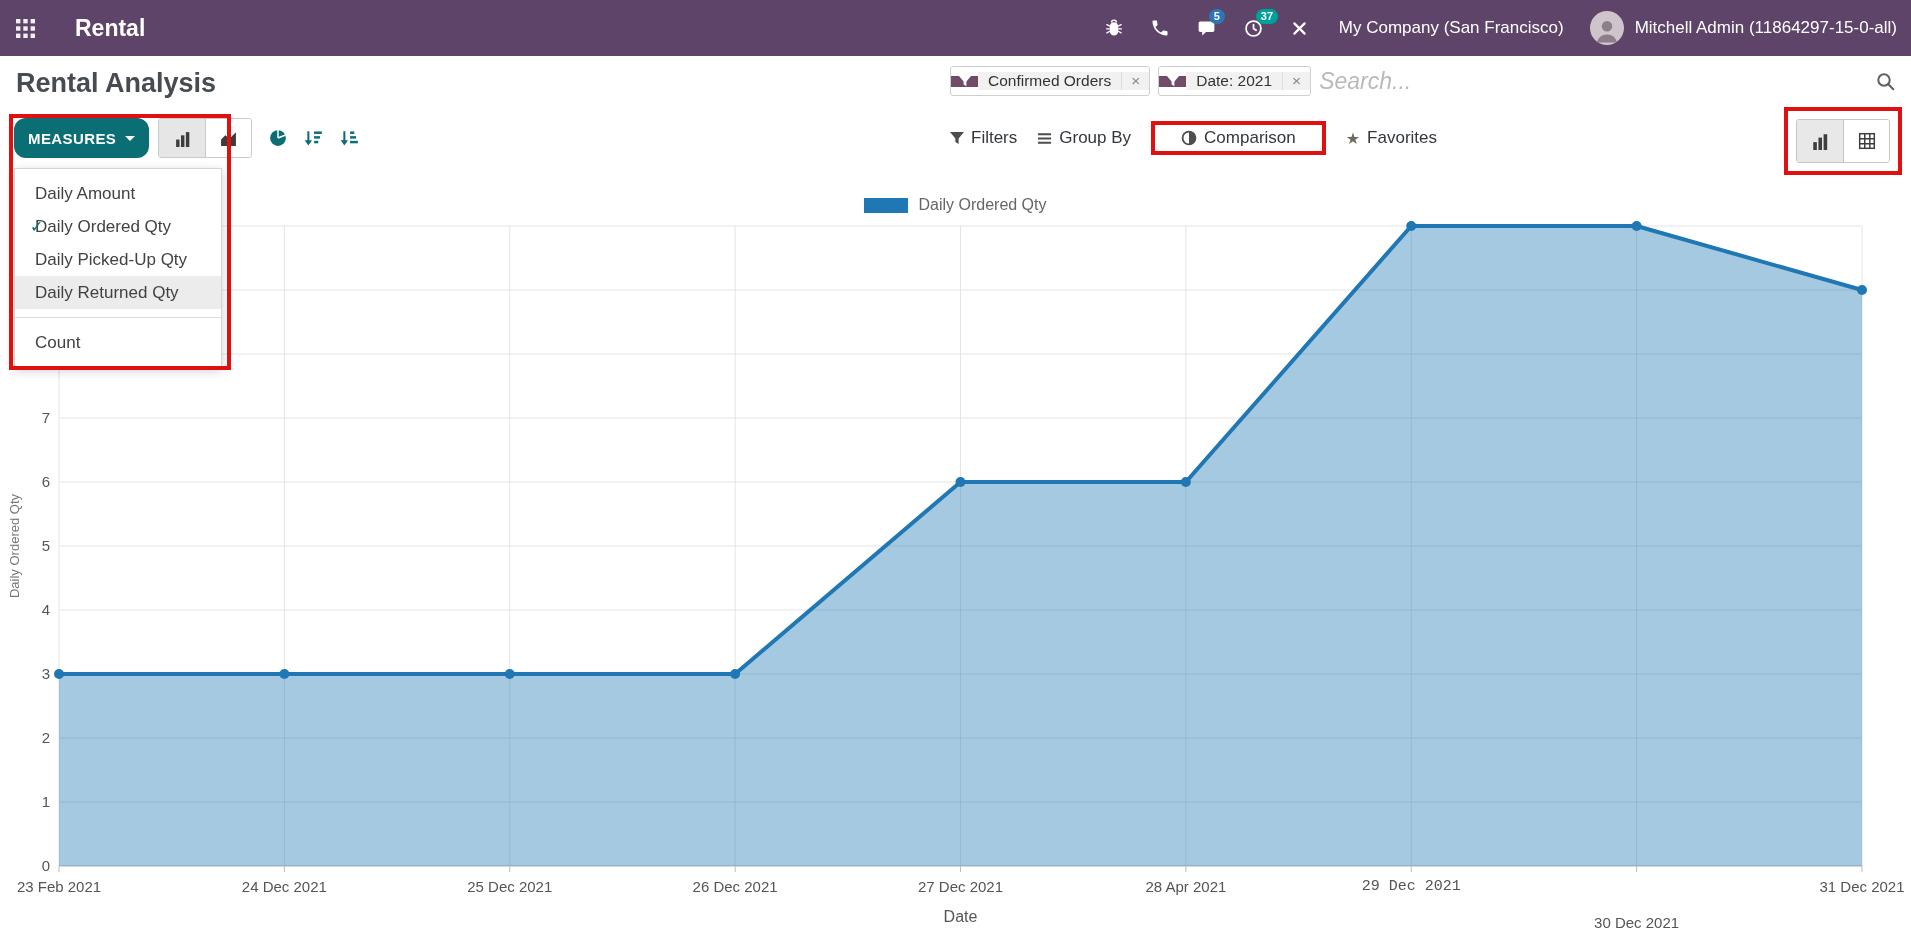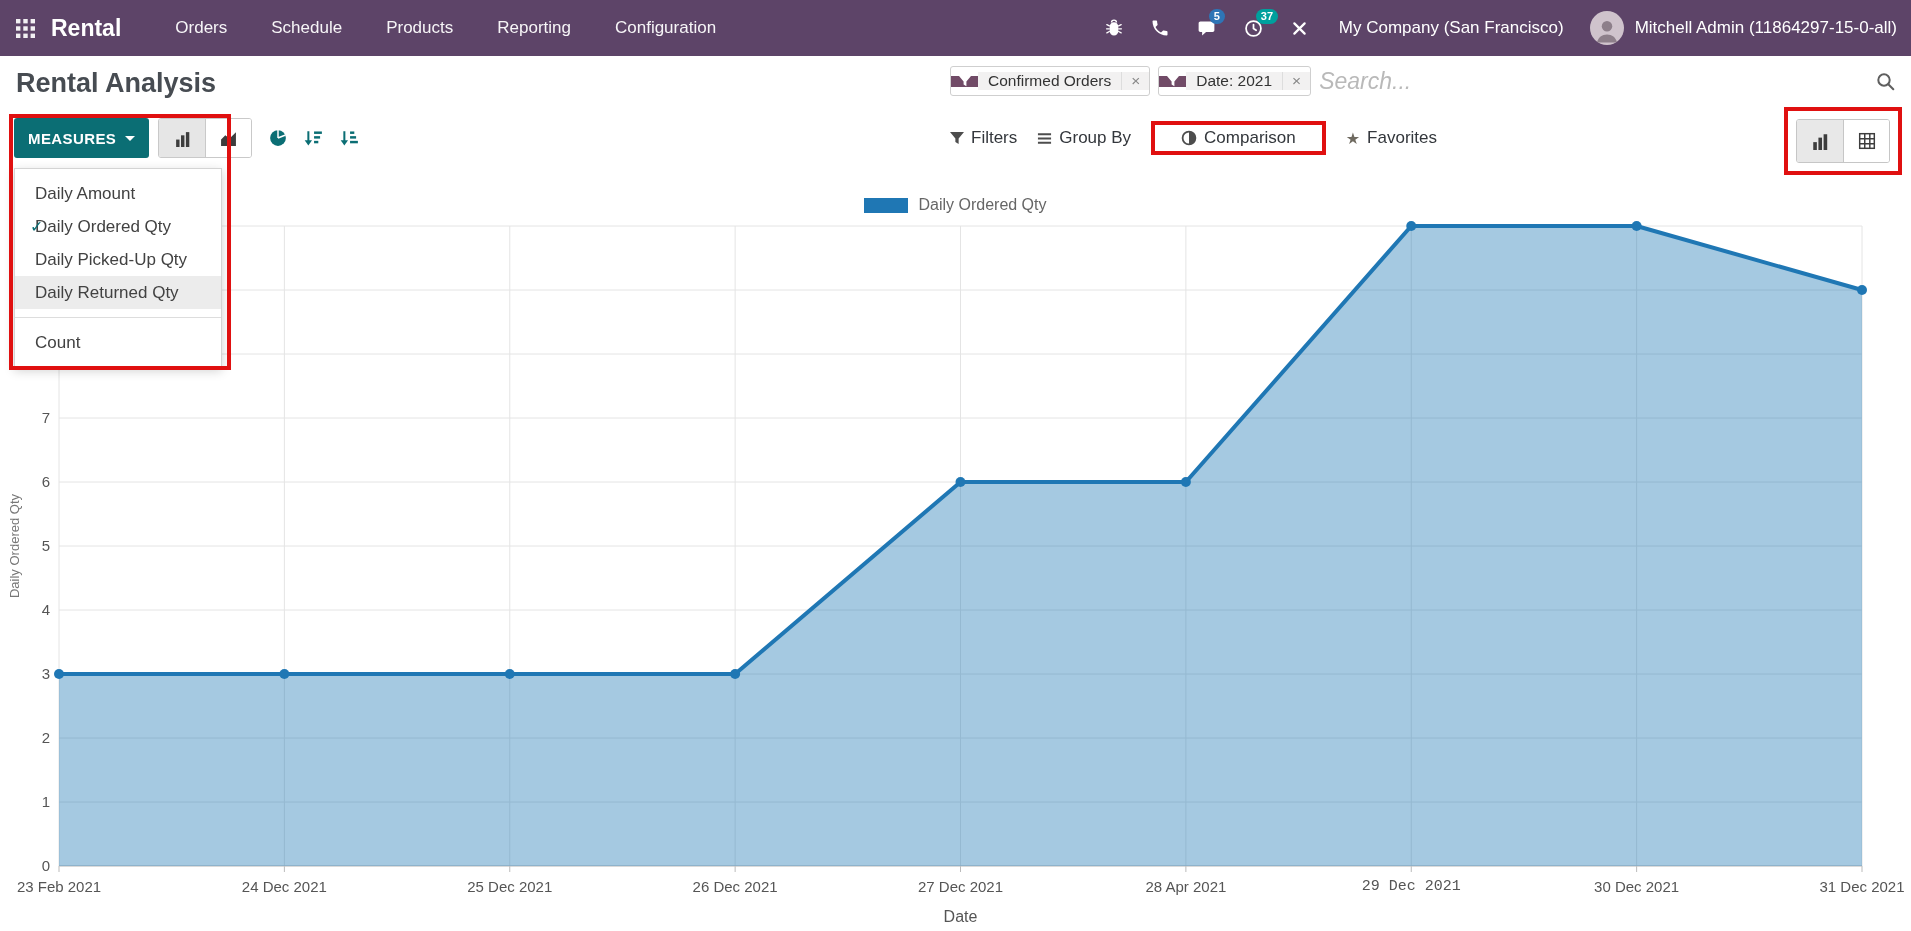--- a/index.html
+++ b/index.html
@@ -2,21 +2,21 @@
 <html style="--red: #e01010; --primary: #0b6e74; --navbar: #5d4468; --facet: #714B67;"><head>
 <meta charset="utf-8">
 <style>
   :root{ --red:#e01010; --primary:#0b6e74; --navbar:#5d4468; --facet:#714B67; }
   *{ box-sizing:border-box; margin:0; padding:0; }
   body{ font-family:"Liberation Sans",sans-serif; background:#fff; }
   #app{ position:relative; width:1911px; height:931px; overflow:hidden; background:#fff; }
 
   
   .navbar{ position:absolute; top:0; left:0; width:100%; height:56px; background:var(--navbar);
-           display:flex; align-items:center; color:#fff; z-index:100; }
+           display:flex; align-items:center; color:#fff; z-index:100;gap:24px; }
   .apps-icon{ margin-left:16px; cursor:pointer; display:flex; }
   .brand{ margin-left:16px; font-size:23px; font-weight:bold; cursor:pointer; }
   .nav-menu{ display:flex; gap:44px; margin-left:54px; font-size:17px; }
   .nav-menu span{ cursor:pointer; color:rgba(255,255,255,.95); }
   .nav-right{ margin-left:auto; display:flex; align-items:center; padding-right:14px; }
   .nav-ic{ position:relative; margin-left:26px; cursor:pointer; display:flex; align-items:center; }
   .badge{ position:absolute; top:-9px; left:13px; border-radius:9px; font-size:11px; padding:1px 5px;
           color:#fff; font-weight:bold; line-height:13px; }
   .badge-blue{ background:#2E75B6; } .badge-teal{ background:#00A09D; }
   .company{ margin-left:30px; font-size:17px; cursor:pointer; white-space:nowrap; }
@@ -34,21 +34,21 @@
   .facet-lab{ background:#f2f1f1; display:flex; align-items:center; padding:0 10px; color:#333; white-space:nowrap; }
   .facet-x{ background:#f2f1f1; display:flex; align-items:center; padding:0 9px; color:#888;
             border-left:1px solid #ddd; cursor:pointer; }
   .search-input{ flex:1; border:none; outline:none; font-size:23px; color:#be185d; min-width:60px; background:transparent;font-style:italic; }
   .search-input::placeholder{ color:#b9b9b9; }
   .search-mag{ flex:none; display:flex; cursor:pointer; }
 
   
   .ctrl-row{ position:absolute; left:14px; top:118px; display:flex; align-items:center; height:40px; z-index:10; }
   .btn-measures{ height:40px; background:var(--primary); color:#fff; font-size:15px; font-weight:bold;
-                 letter-spacing:.4px; border:none; border-radius:3px; padding:0 14px;
+                 letter-spacing:.4px; border:none; border-radius:12px; padding:0 14px;
                  display:flex; align-items:center; gap:9px; cursor:pointer; }
   .caret{ width:0; height:0; border-left:5px solid transparent; border-right:5px solid transparent;
           border-top:5px solid #fff; }
   .chart-type-group{ display:flex; border:1px solid #c9c9c9; border-radius:3px; margin-left:9px; overflow:hidden; }
   .ct-btn{ width:46px; height:38px; display:flex; align-items:center; justify-content:center;
            background:#fff; cursor:pointer; }
   .ct-btn + .ct-btn{ border-left:1px solid #c9c9c9; }
   .ct-btn.active{ background:#e6e6e6; }
   .icon-btn{ margin-left:17px; cursor:pointer; display:flex; align-items:center; }
 
@@ -105,27 +105,20 @@
         <rect x="0" y="7.3" width="4.4" height="4.4"></rect>
             <rect x="7.3" y="7.3" width="4.4" height="4.4"></rect>
             <rect x="14.6" y="7.3" width="4.4" height="4.4"></rect>
         <rect x="0" y="14.6" width="4.4" height="4.4"></rect>
             <rect x="7.3" y="14.6" width="4.4" height="4.4"></rect>
             <rect x="14.6" y="14.6" width="4.4" height="4.4"></rect>
       </g>
         </svg>
     </span>
     <span class="brand">Rental</span>
-    <nav class="nav-menu">
-      <span>Orders</span>
-      <span>Schedule</span>
-      <span>Products</span>
-      <span>Reporting</span>
-      <span>Configuration</span>
-    </nav>
     <div class="nav-right">
       <span class="nav-ic">
         <svg width="20" height="20" viewBox="0 0 24 24">
           <path fill="#fff" d="M12 5.2c-2.9 0-5.2 2.3-5.2 5.4v5c0 3 2.3 5.4 5.2 5.4s5.2-2.4 5.2-5.4v-5c0-3.1-2.3-5.4-5.2-5.4z"></path>
           <path d="M9 5.4C9 3.8 10.3 2.5 12 2.5s3 1.3 3 2.9" fill="none" stroke="#fff" stroke-width="1.6"></path>
           <g stroke="#fff" stroke-width="1.6" stroke-linecap="round">
             <path d="M6.4 9.5L3.4 8M6.4 13H3.1M6.4 16.2l-3 1.6M17.6 9.5l3-1.5M17.6 13h3.3M17.6 16.2l3 1.6"></path>
           </g>
         </svg>
       </span>
@@ -369,15 +362,15 @@
     <div class="ytick" style="top: 345px;">8</div>
     <div class="ytick" style="top: 281px;">9</div>
     <div class="ytick" style="top: 217px;">10</div>
     <div class="xtick" style="left: 59px;">23 Feb 2021</div>
     <div class="xtick" style="left: 284.375px;">24 Dec 2021</div>
     <div class="xtick" style="left: 509.75px;">25 Dec 2021</div>
     <div class="xtick" style="left: 735.125px;">26 Dec 2021</div>
     <div class="xtick" style="left: 960.5px;">27 Dec 2021</div>
     <div class="xtick" style="left: 1185.88px;">28 Apr 2021</div>
     <div class="xtick" style="left: 1411.25px; font-family: Liberation Mono, monospace;">29 Dec 2021</div>
-    <div class="xtick" style="left: 1636.62px;">30 Dec 2021</div>
+    <div class="xtick" style="left: 1636.62px; margin-top: 36px;">30 Dec 2021</div>
     <div class="xtick" style="left: 1862px;">31 Dec 2021</div>
   </div>
 
 </body></html>

